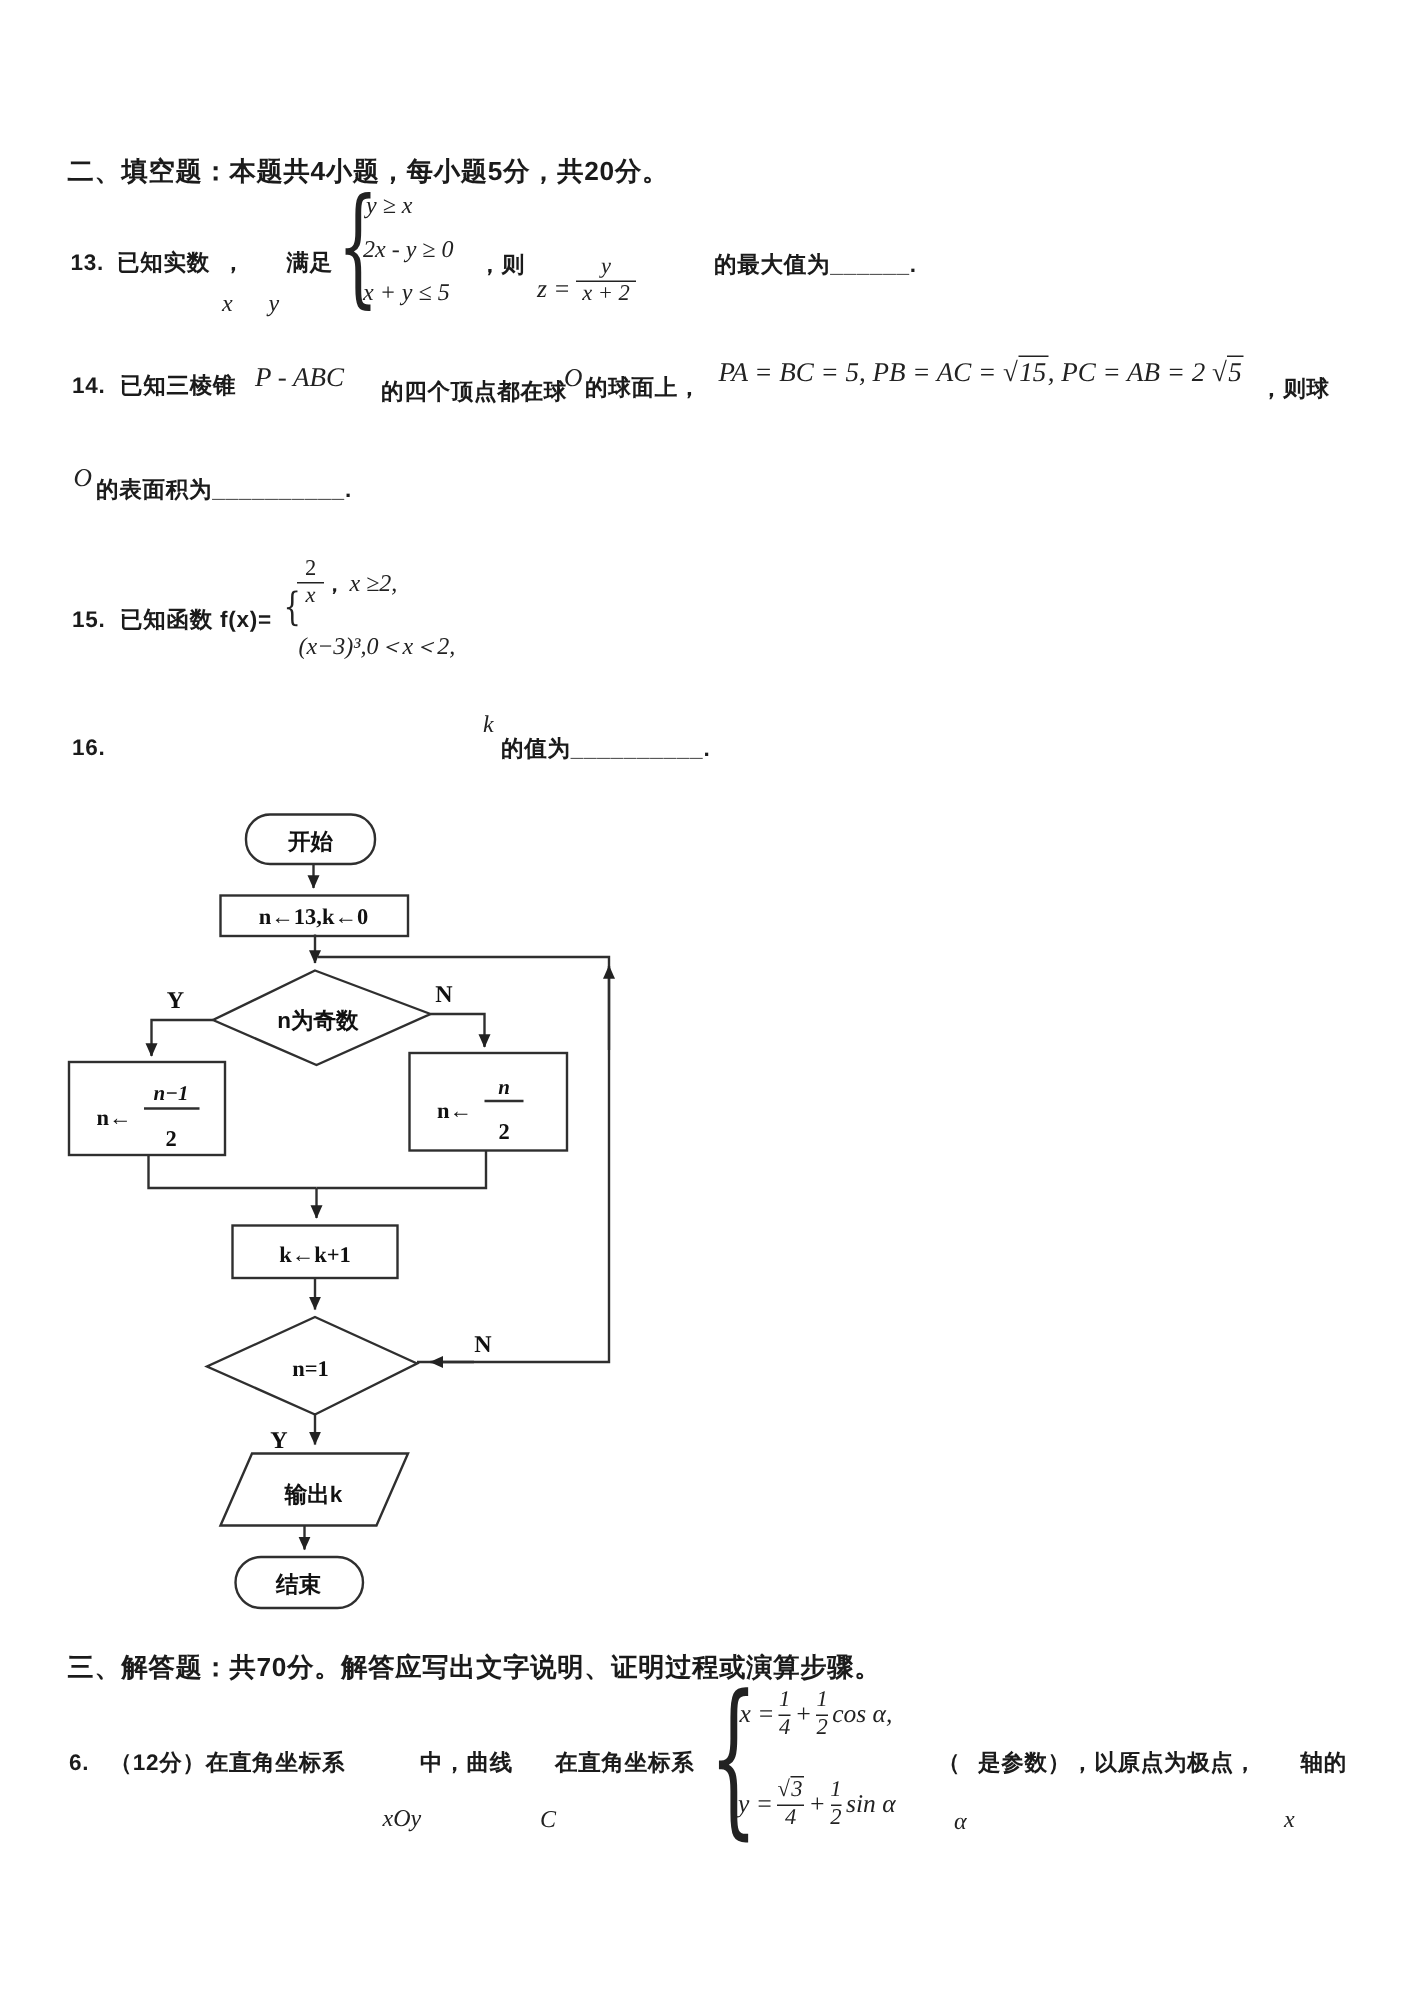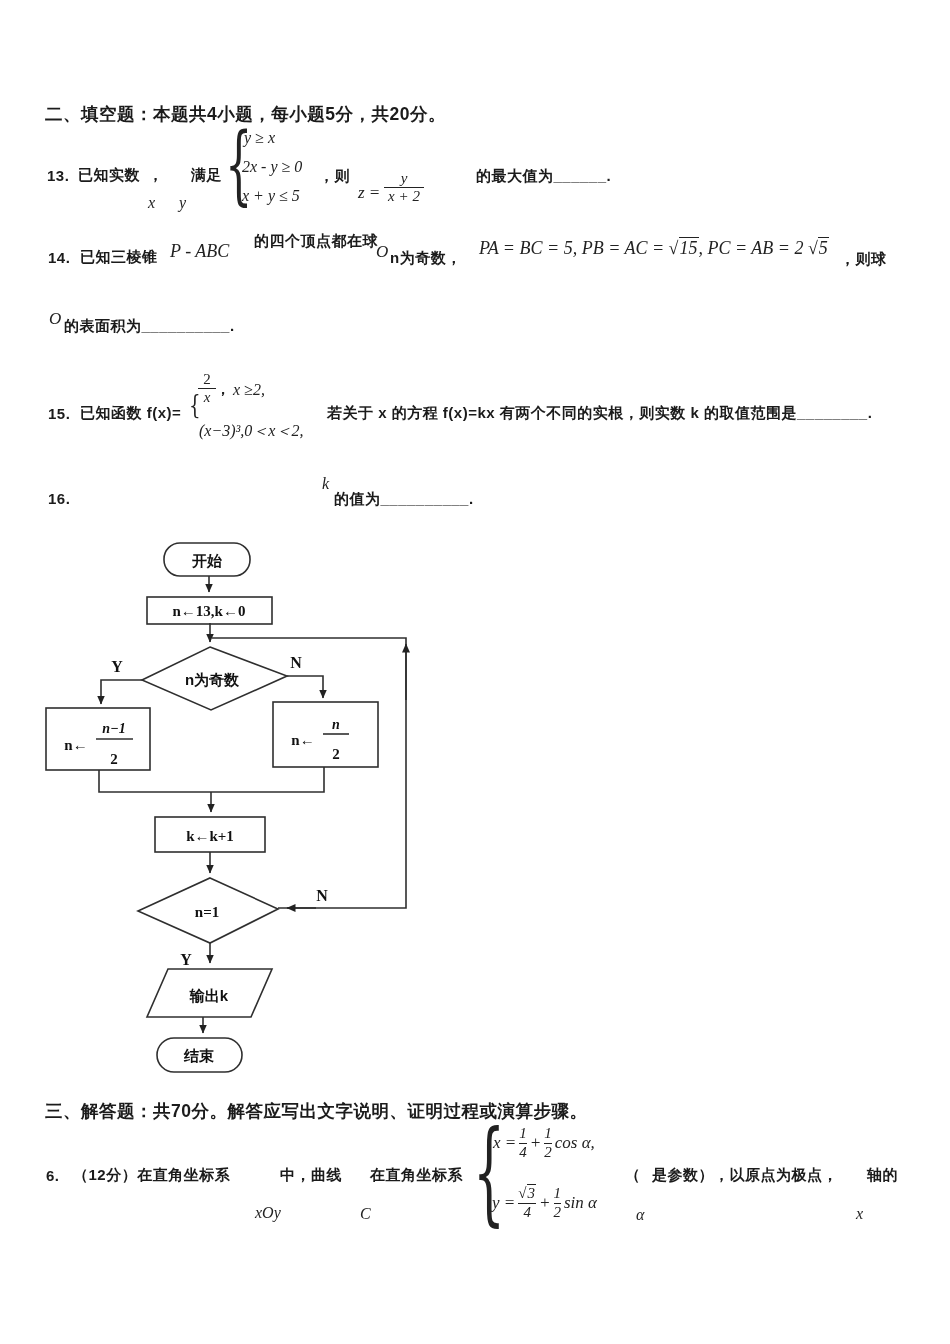--- a/index.html
+++ b/index.html
@@ -53,43 +53,42 @@
   <div class="t m" style="left:358px;top:183px;">z =</div>
   <div class="vfrac" style="left:384px;top:170px;width:40px;font-style:italic;font-size:15px;">
     <span class="num">y</span>
     <span class="den">x + 2</span>
   </div>
   <div class="t cn" style="left:428px;top:167px;padding-left:48px;">的最大值为______.</div>
 
   <div class="t cn" style="left:48px;top:249px;">14.</div>
   <div class="t cn" style="left:80px;top:248px;">已知三棱锥</div>
   <div class="t m" style="left:170px;top:241px;font-size:18px;">P - ABC</div>
-  <div class="t cn" style="left:238px;top:232px;padding-left:16px;">的四个顶点都在球</div>
+  <div class="t cn" style="left:238px;top:252px;padding-left:16px;">的四个顶点都在球</div>
   <div class="t m" style="left:376px;top:242px;">O</div>
-  <div class="t cn" style="left:390px;top:249px;">n为奇数，</div>
+  <div class="t cn" style="left:390px;top:249px;">的球面上，</div>
   <div class="t m" style="left:479px;top:238px;font-size:18px;">
     <span>PA = BC = 5, PB = AC =</span>
     <span>√</span><span class="rad">15</span><span>, PC = AB = 2</span>
     <span>√</span><span class="rad">5</span>
   </div>
   <div class="t cn" style="left:840px;top:250px;">，则球</div>
   <div class="t m" style="left:49px;top:309px;">O</div>
   <div class="t cn" style="left:64px;top:317px;">的表面积为__________.</div>
 
   <div class="t cn" style="left:48px;top:405px;">15.</div>
   <div class="t cn" style="left:80px;top:404px;">已知函数 f(x)=</div>
   <div class="brace" style="left:189px;top:392px;font-size:26px;line-height:26px;transform:scaleX(.7);">{</div>
   <div class="vfrac" style="left:198px;top:371px;width:18px;font-size:15px;">
     <span class="num">2</span>
     <span class="den" style="font-style:italic;">x</span>
   </div>
   <div class="t cn" style="left:216px;top:381px;font-size:14px;">，</div>
   <div class="t m" style="left:233px;top:381px;font-size:16px;">x ≥2,</div>
   <div class="t m" style="left:199px;top:421px;font-size:16px;">(x−3)³,0＜x＜2,</div>
-  <div class="t cn" style="left:327px;top:404px;">若关于 x 的方程 f(x)=kx 有两个不同的实根，则实数 k 的取值范围是________.</div>
 
   <div class="t cn" style="left:48px;top:490px;">16.</div>
   <div class="t m" style="left:322px;top:475px;font-size:16px;">k</div>
   <div class="t cn" style="left:334px;top:490px;">的值为__________.</div>
 
   <svg style="position:absolute;left:0;top:530px;" width="480" height="560" viewBox="0 530 480 560">
     <defs>
       <marker id="ah" markerWidth="11" markerHeight="9" refX="8.5" refY="4" orient="auto" markerUnits="userSpaceOnUse">
         <path d="M0,0 L9,4 L0,8 z" fill="#222"></path>
       </marker>

